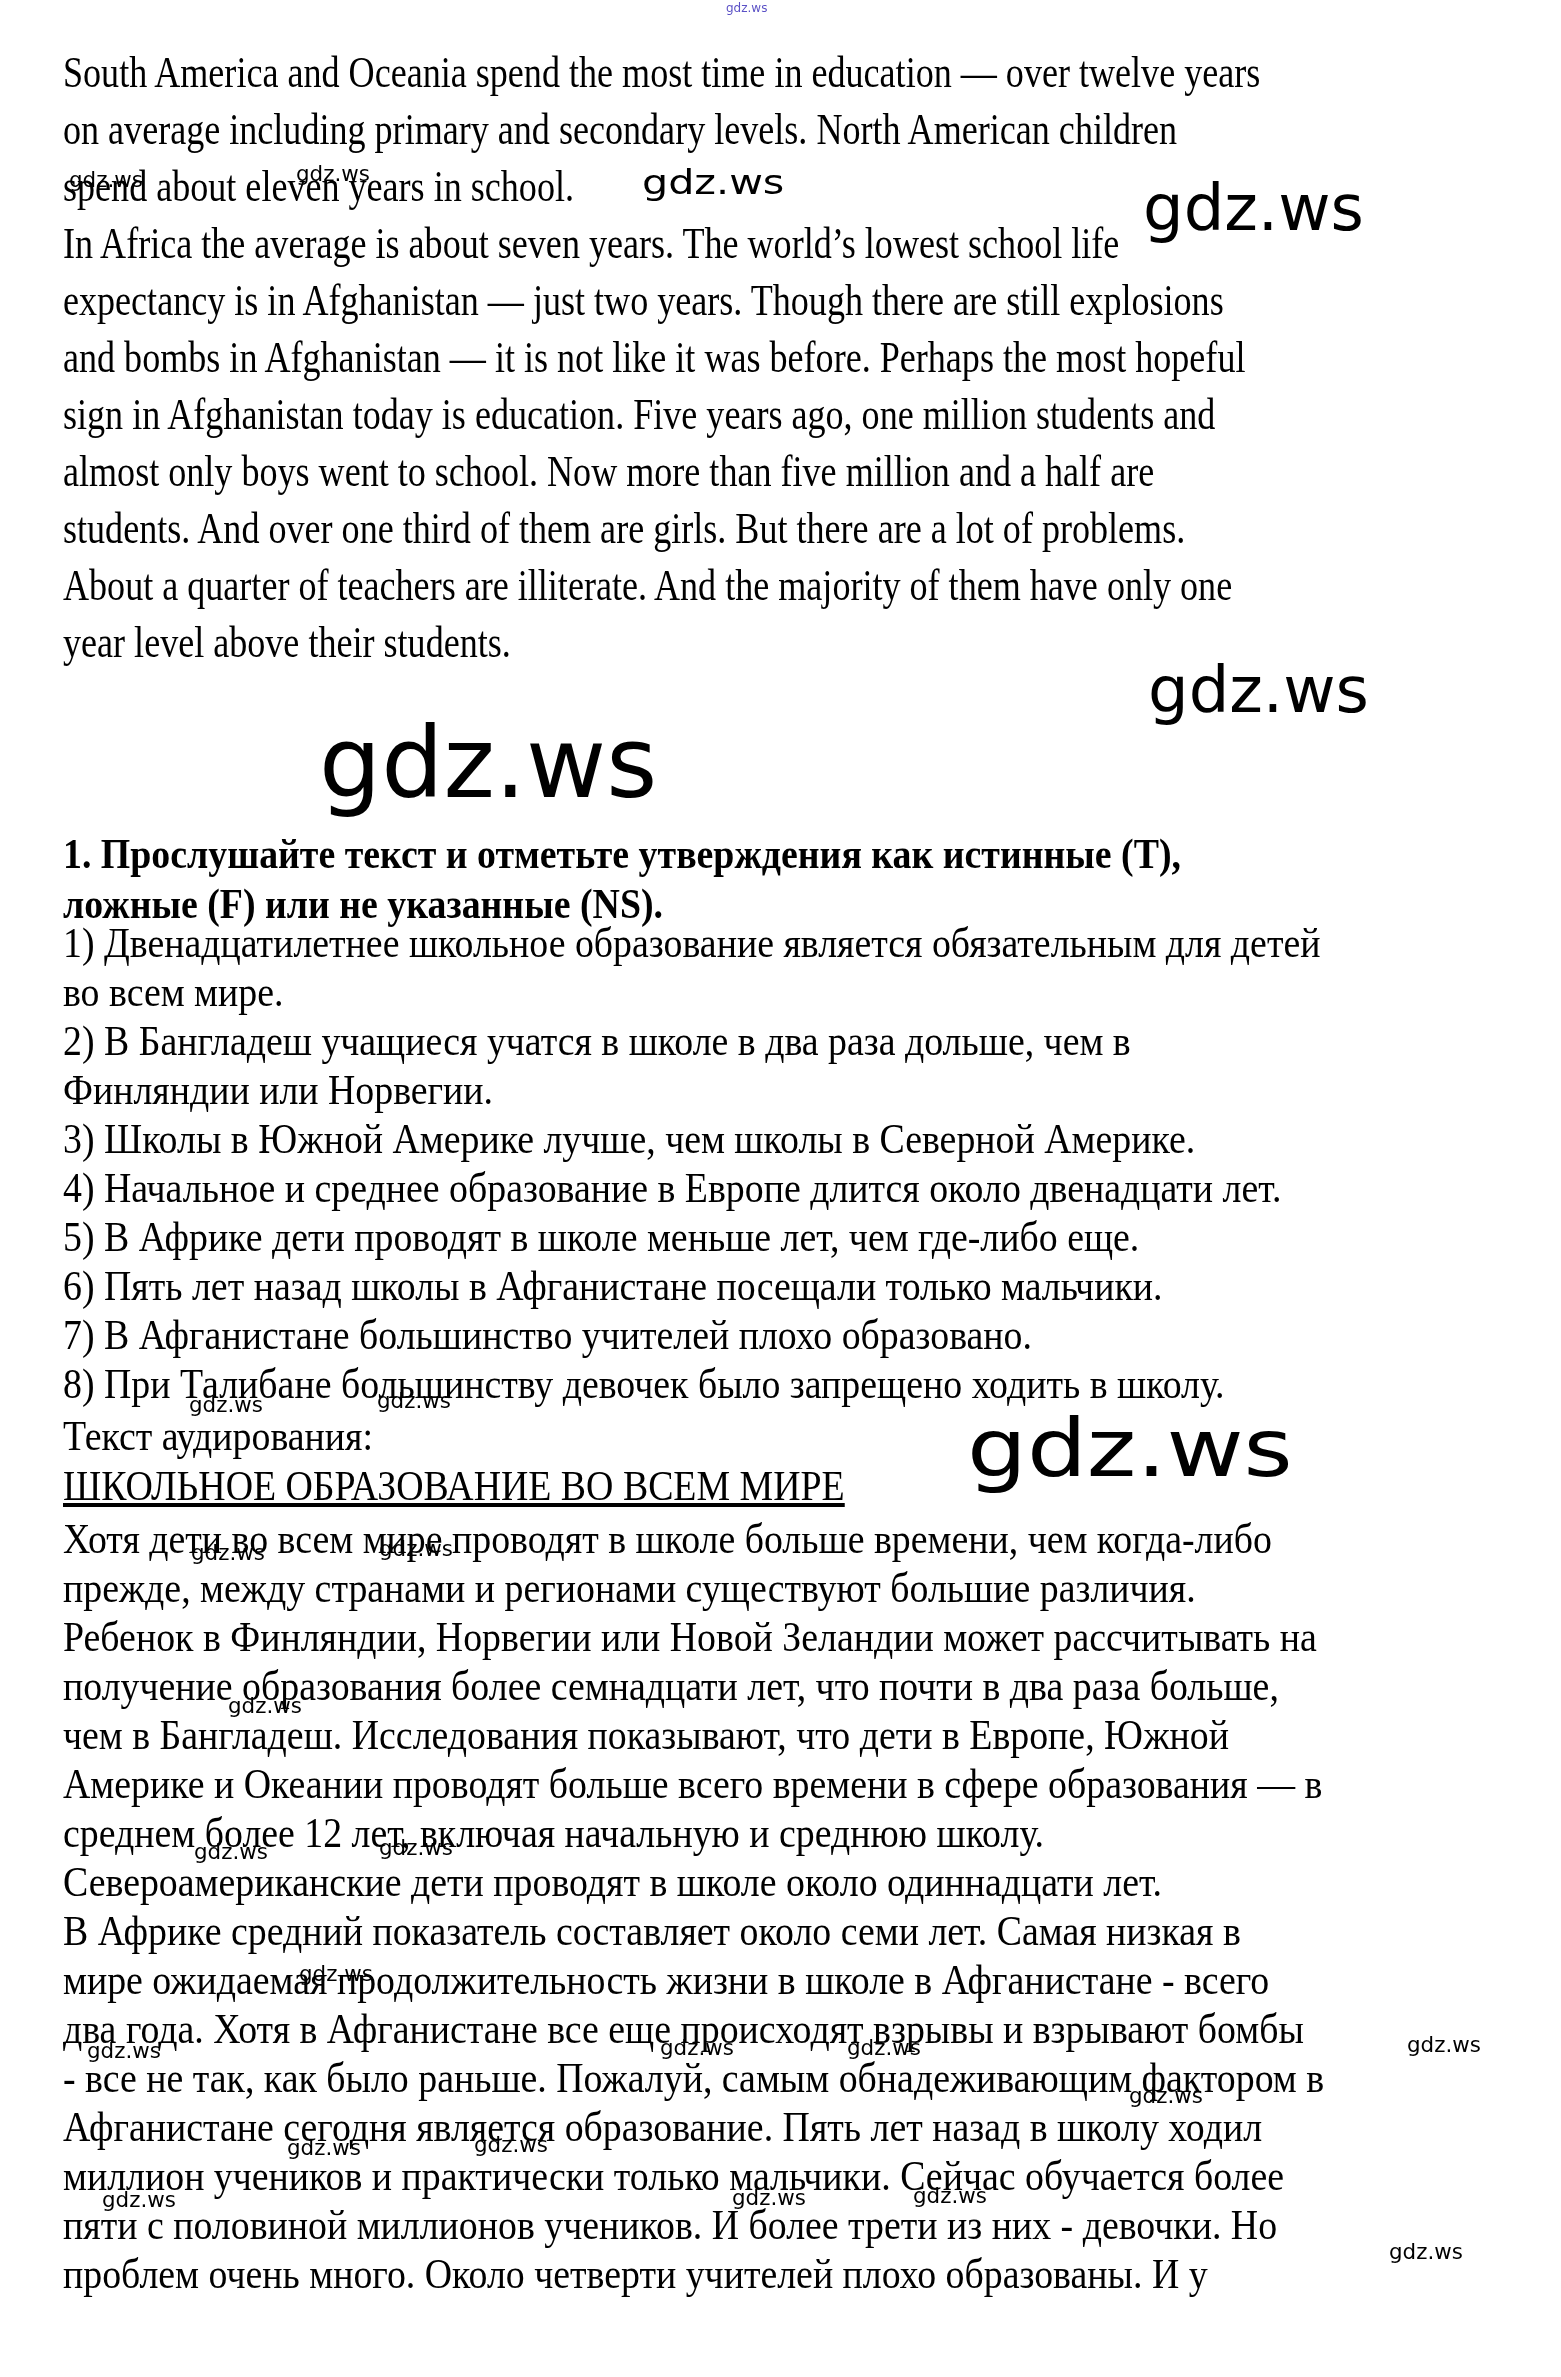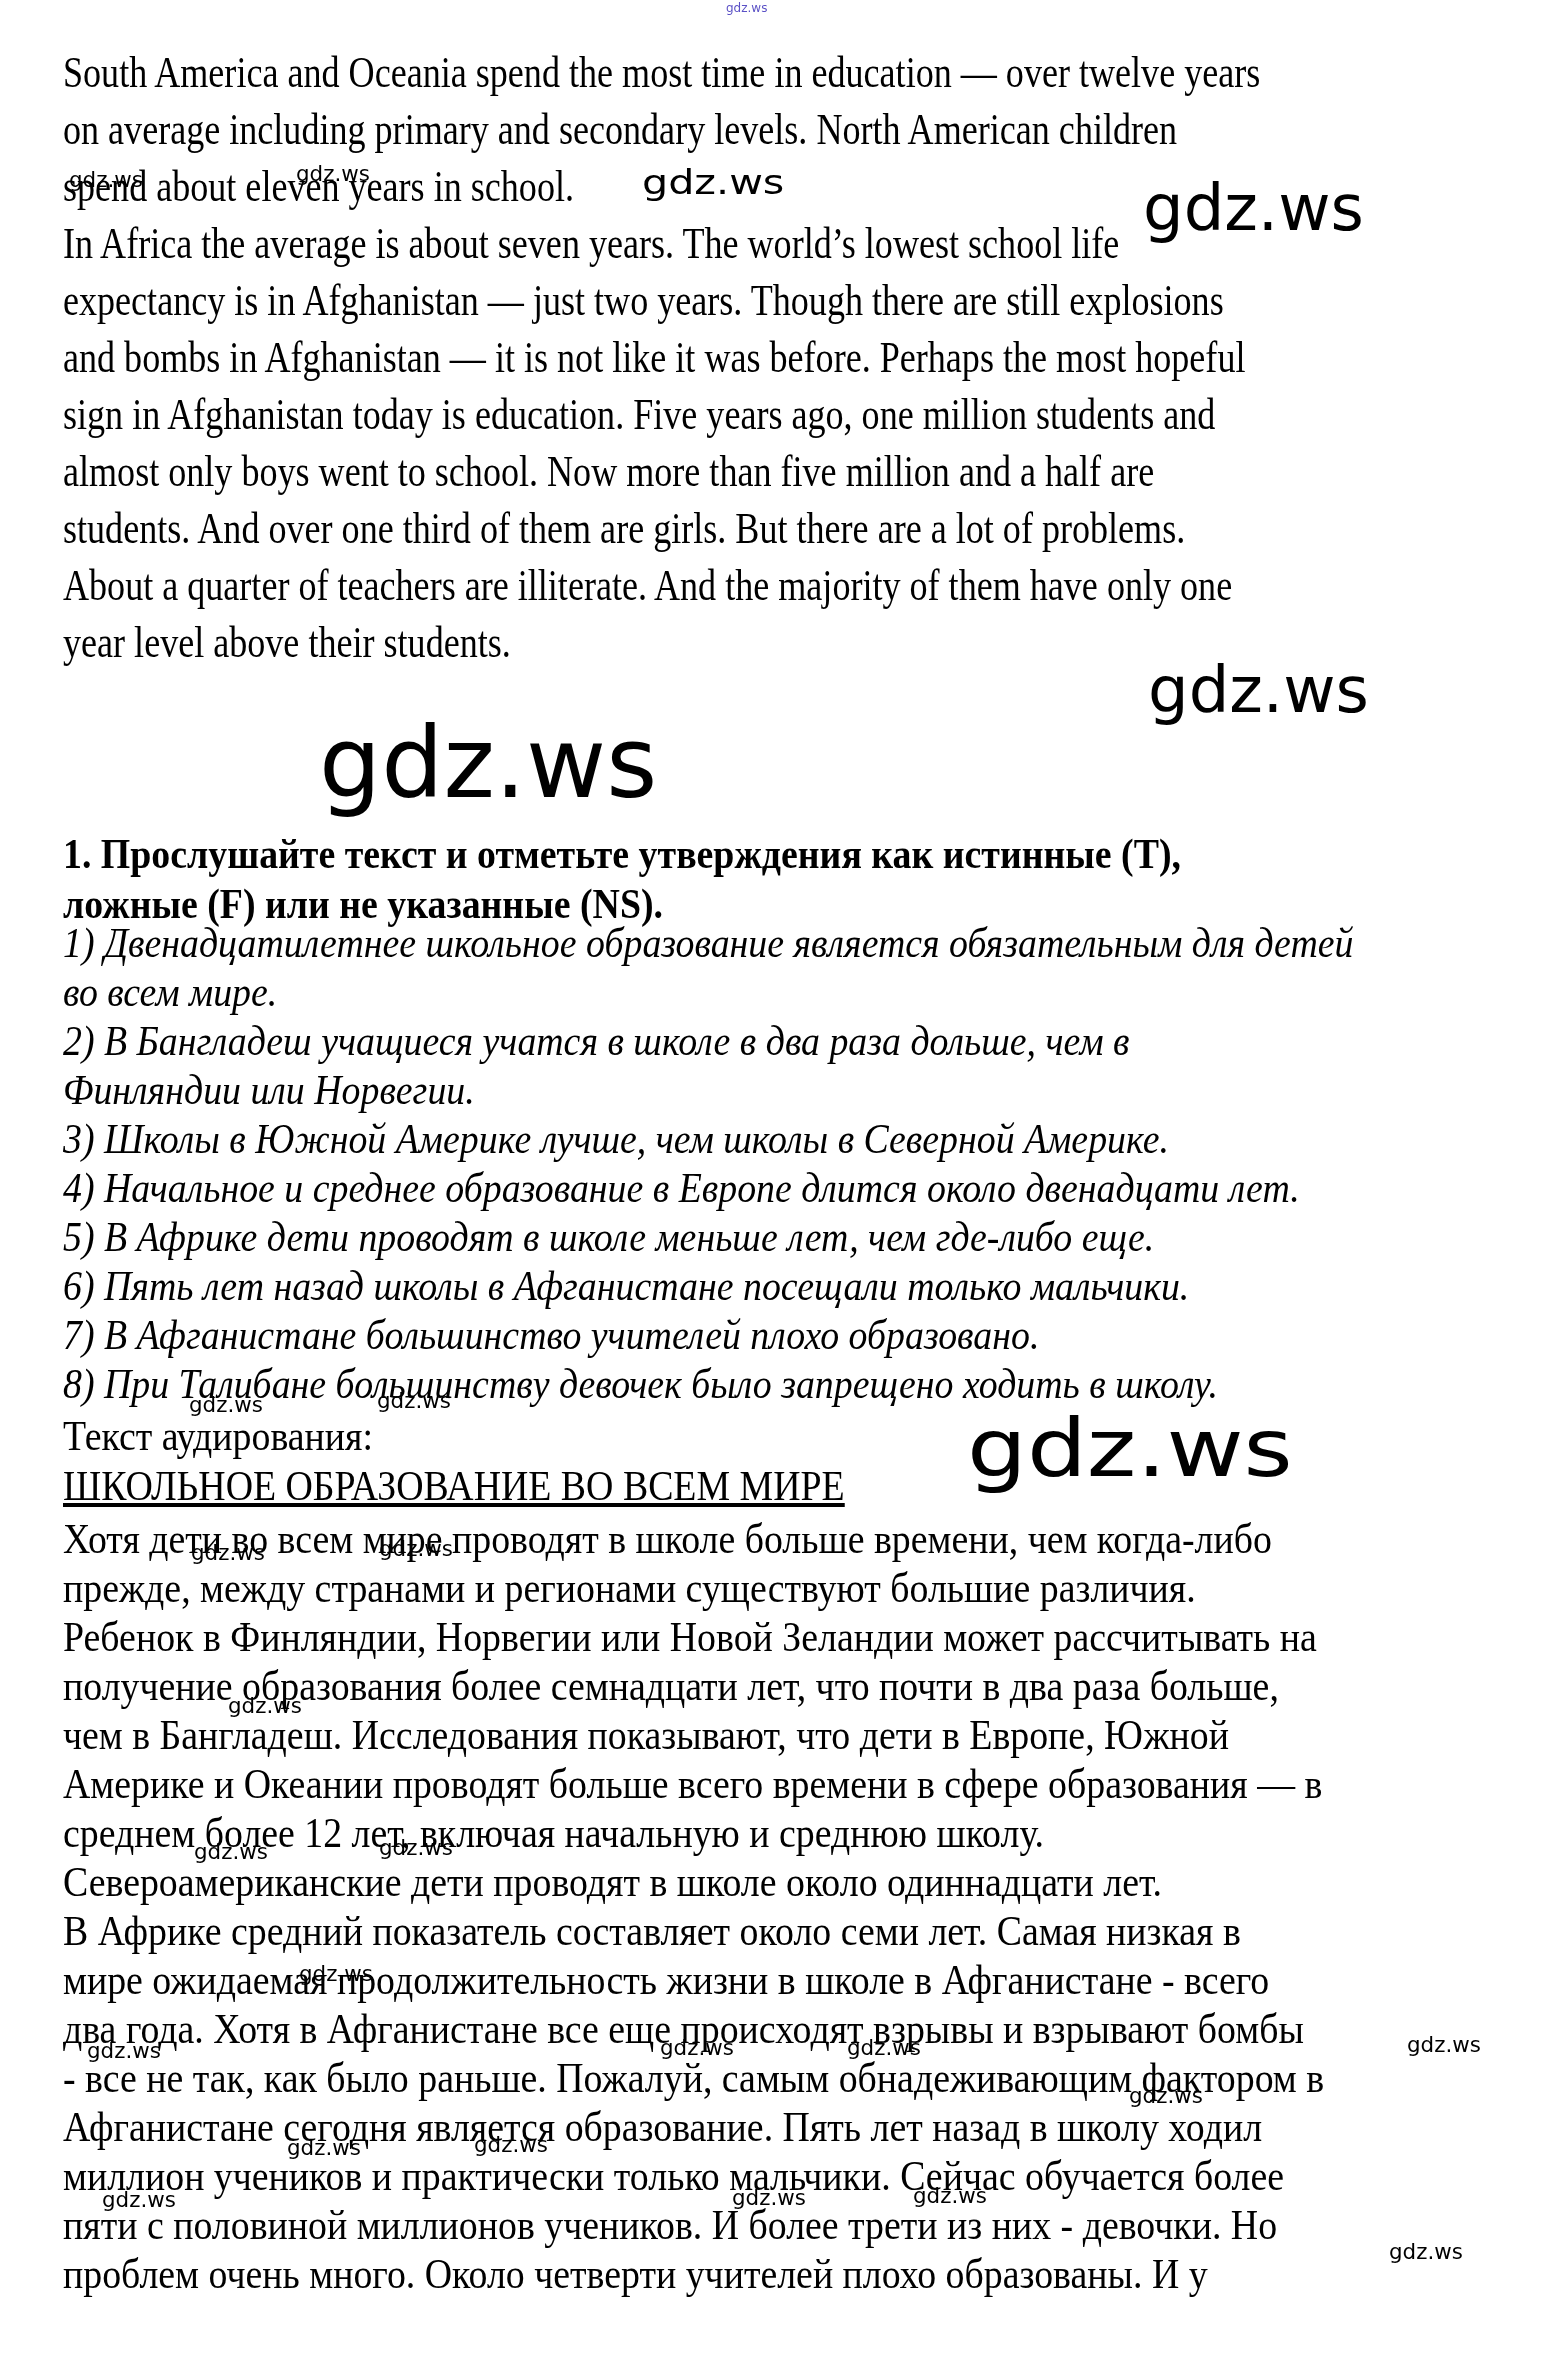--- a/index.html
+++ b/index.html
@@ -17,21 +17,21 @@
 
   
   #english-paragraph { top: 44px; font-size: 44px; line-height: 57px; }
   #english-paragraph .line { transform: scaleX(0.82); }
 
   
   #task-heading { top: 814px; font-size: 43px; line-height: 50px; font-weight: bold; margin-top: 15px; }
   #task-heading .line { transform: scaleX(0.88); }
 
   
-  #task-statements { top: 918px; font-size: 43px; line-height: 49px; font-style: italic; }
+  #task-statements { top: 918px; font-size: 43px; line-height: 49px; }
   #task-statements .line { transform: scaleX(0.88); }
 
   
   #audio-head { top: 1411px; font-size: 43px; line-height: 50px; }
   #audio-head .line { transform: scaleX(0.88); }
   #audio-head .title { text-decoration: underline; }
 
   
   #audio-text { top: 1514px; font-size: 43px; line-height: 49px; }
   #audio-text .line { transform: scaleX(0.88); }

